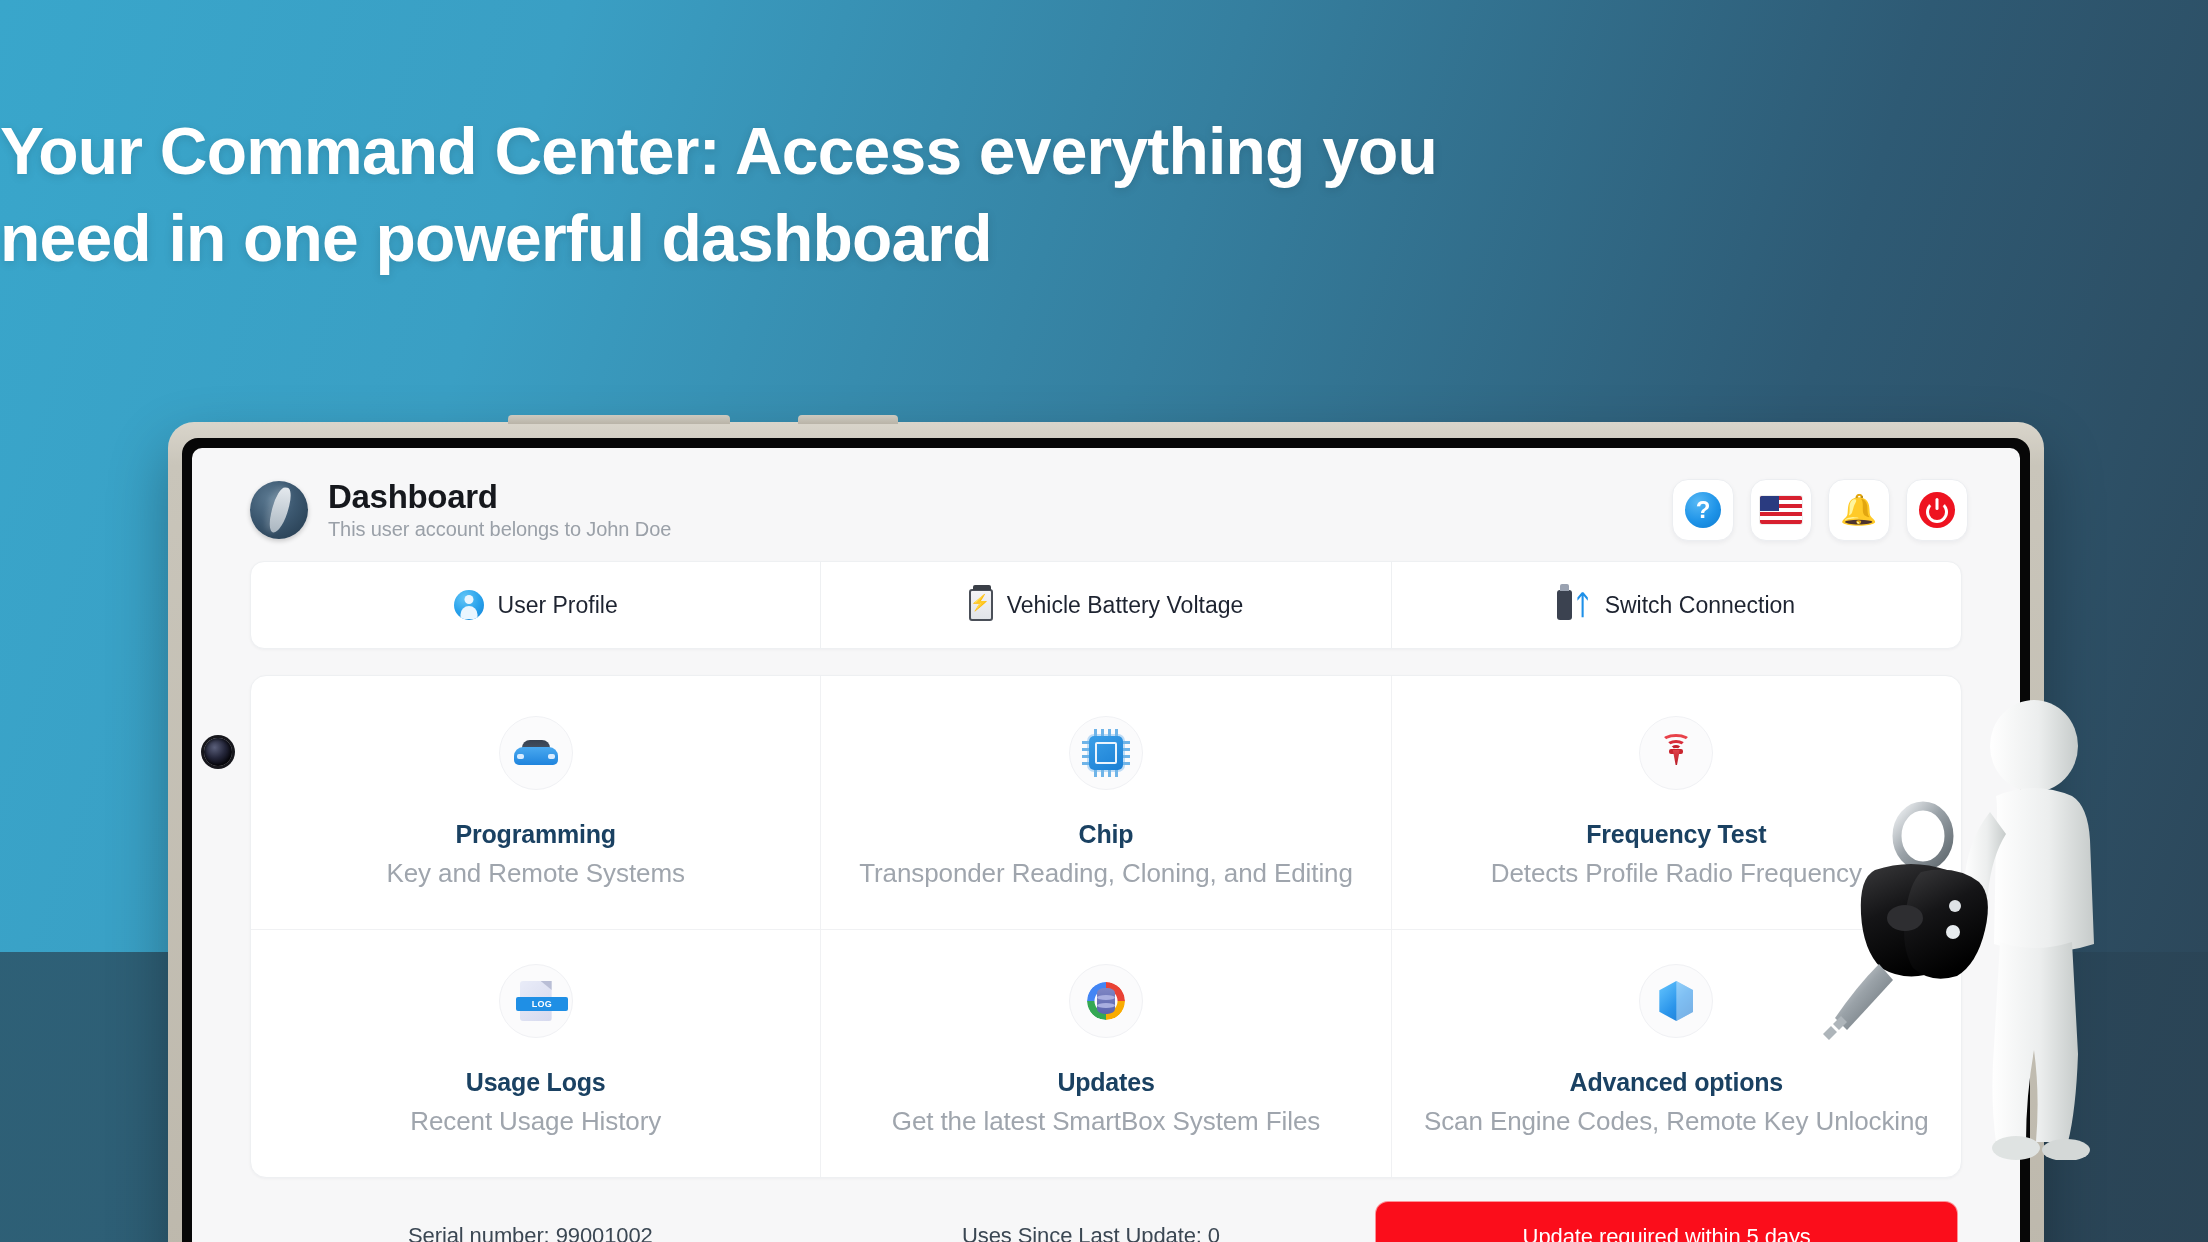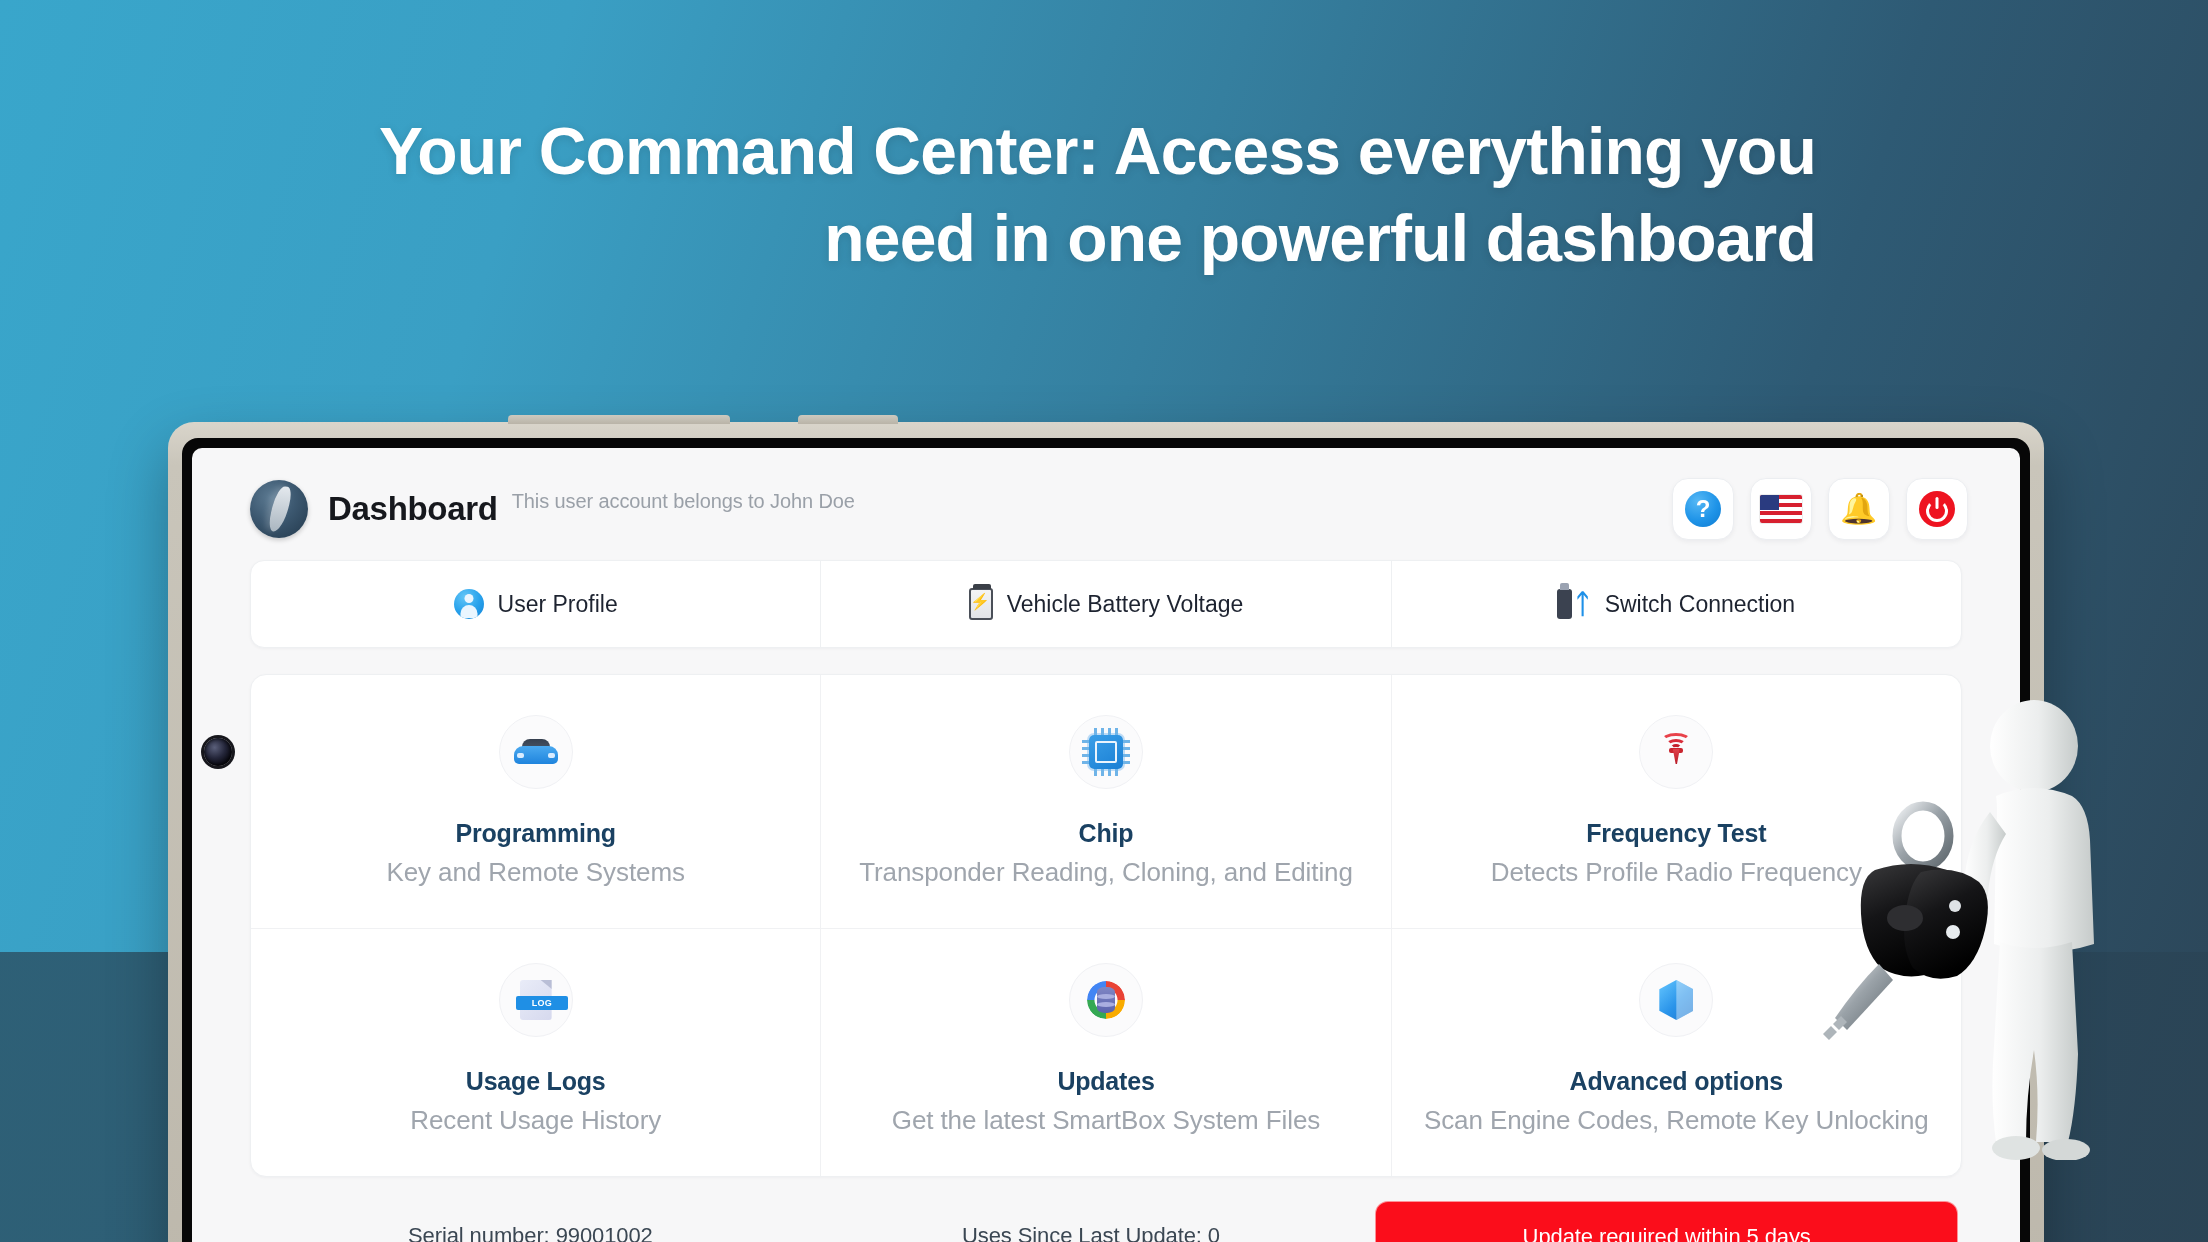--- a/index.html
+++ b/index.html
@@ -25,21 +25,21 @@
     width: 2208px; height: 290px;
     background: linear-gradient(100deg, #2c5468 0%, #2a5167 40%, #24465c 70%, #2b4455 100%);
     opacity: .85;
   }
 
   
   .headline {
     position: absolute;
     top: 108px;
     left: 0; width: 1816px;
-    text-align: right;
+    text-align: left;
     color: #ffffff;
     font-size: 66px;
     font-weight: 700;
     line-height: 1.32;
     letter-spacing: -0.8px;
     text-shadow: 0 2px 10px rgba(0,0,0,.13);
   }
   .headline .l2 { display: block; }
 
   
@@ -107,21 +107,21 @@
   .logo::after {
     content: "";
     position: absolute;
     left: 22px; top: 6px;
     width: 16px; height: 46px;
     background: linear-gradient(180deg, #e4e9ee, #aab6c0);
     border-radius: 50% 40% 60% 45%;
     transform: rotate(6deg) skewX(-8deg);
     box-shadow: -4px 0 6px rgba(255,255,255,.18);
   }
-  .brand-text { display: flex; flex-direction: row; gap: 14px; }
+  .brand-text { display: flex; flex-direction: column; gap: 2px; }
   .app-title { font-size: 33px; font-weight: 700; color: #16181d; letter-spacing: -.3px; }
   .app-sub { font-size: 20px; color: #9aa0a8; letter-spacing: -.1px; }
 
   .header-actions { display: flex; gap: 16px; align-items: center; }
   .icon-btn {
     width: 62px; height: 62px;
     background: #ffffff;
     border-radius: 16px;
     border: 1px solid #eceef1;
     box-shadow: 0 2px 5px rgba(16,24,40,.05);

